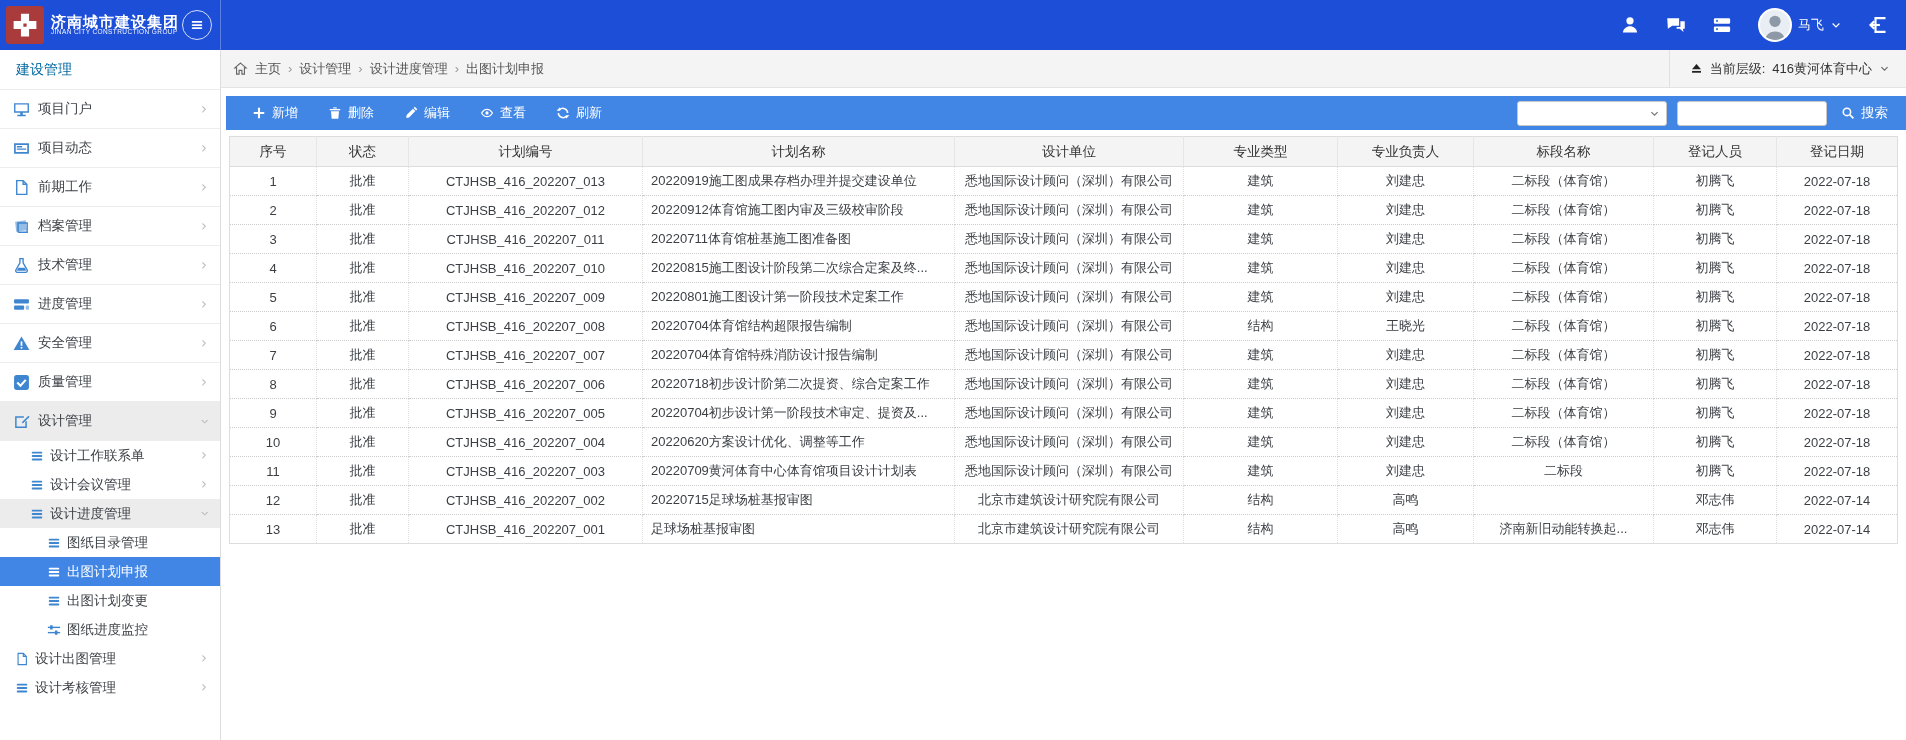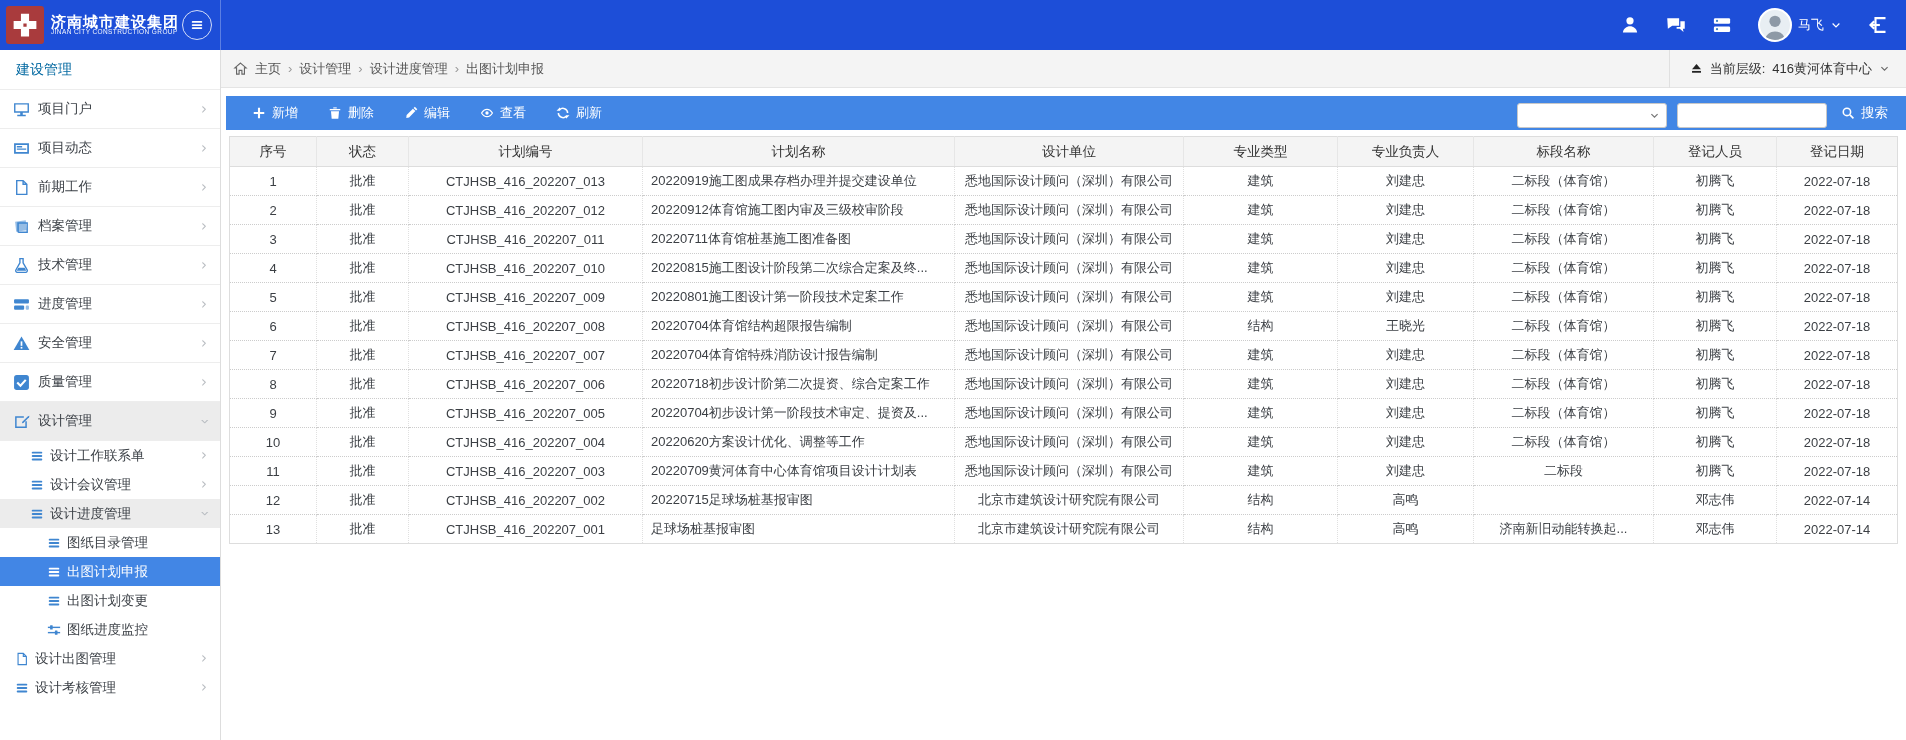--- a/index.html
+++ b/index.html
@@ -46,21 +46,21 @@
   .crumb-sep{color:#999;}
   .home-ico{width:15px;height:15px;display:inline-flex;color:#666;}
   .levelbar{margin-left:auto;height:38px;display:flex;align-items:center;gap:7px;border-left:1px solid #e0e0e0;padding:0 16px 0 20px;color:#333;cursor:pointer;}
   .eject-ico{width:13px;height:13px;display:inline-flex;color:#222;}
   .lvl-caret{width:11px;height:11px;display:inline-flex;color:#666;}
 
   .toolbar{height:34px;margin:8px 0 0 5px;background:#4286e5;display:flex;align-items:center;color:#fff;}
   .tb-left{display:flex;align-items:center;gap:10px;padding-left:16px;}
   .tb-btn{display:flex;align-items:center;gap:6px;background:none;border:none;color:#fff;font-size:13px;padding:6px 10px;cursor:pointer;font-family:Liberation Mono, monospace;}
   .tb-ico{width:14px;height:14px;display:inline-flex;}
-  .tb-right{margin-left:auto;display:flex;align-items:flex-end;gap:10px;padding-right:14px;}
+  .tb-right{margin-left:auto;display:flex;align-items:center;gap:10px;padding-right:14px;}
   .tb-select{width:150px;height:25px;background:#fff;border:1px solid #c8c8c8;border-radius:3px;display:flex;align-items:center;justify-content:flex-end;padding-right:6px;color:#888;cursor:pointer;}
   .sel-caret{width:11px;height:11px;display:inline-flex;color:#777;}
   .tb-input{width:150px;height:25px;border:1px solid #c8c8c8;border-radius:3px;background:#fff;padding:0 6px;font-size:13px;outline:none;}
   .tb-search{display:flex;align-items:center;gap:6px;background:none;border:none;color:#fff;font-size:13.5px;cursor:pointer;font-family:inherit;padding:6px 4px;}
 
   .table-wrap{margin:6px 5px 0 8px;}
   table{border-collapse:collapse;table-layout:fixed;width:1472px;border:1px solid #ddd;}
   th{height:30px;background:#f4f4f4;font-weight:normal;font-size:13.5px;color:#333;border-bottom:1px solid #ddd;border-right:1px solid #e6e6e6;}
   th:last-child{border-right:none;}
   td{height:29px;font-size:13px;color:#3b3f44;text-align:center;border-bottom:1px dotted #ccc;border-right:1px dotted #e0e0e0;white-space:nowrap;overflow:hidden;padding:0 4px;}

